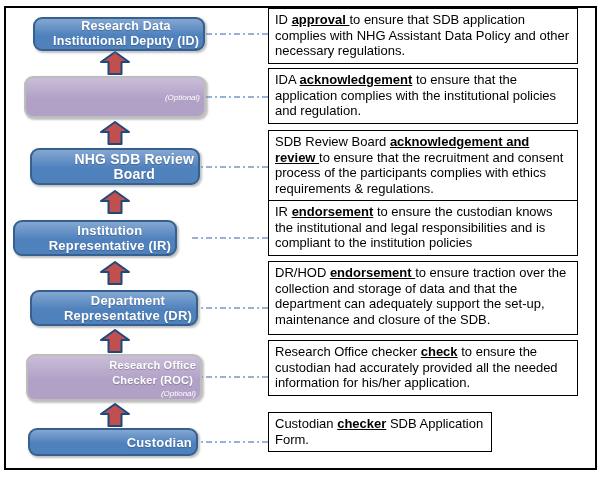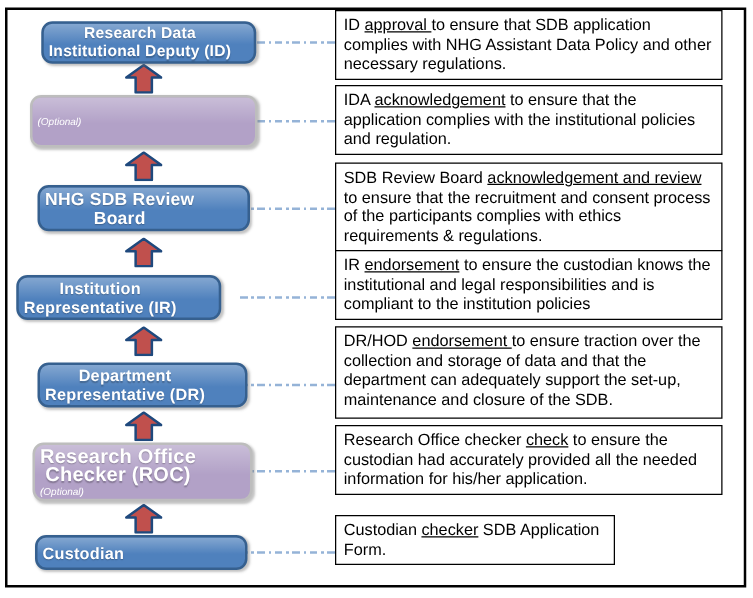--- a/index.html
+++ b/index.html
@@ -21,21 +21,21 @@
     border: 2px solid #000;
     background: #fff;
   }
 
   
   .stage {
     position: absolute;
     z-index: 2;
     display: flex;
     flex-direction: column;
-    align-items: flex-start;
+    align-items: flex-end;
     justify-content: center;
     border-radius: 9px;
     text-align: center;
     padding: 1px 4px;
     box-shadow: 1.5px 1.5px 2px rgba(120,120,120,.45);
   }
   .stage.blue {
     background-color: var(--stage-blue);
     background-image: linear-gradient(rgba(255,255,255,.30), rgba(255,255,255,0) 55%);
     border: 2px solid var(--stage-blue-border);
@@ -98,21 +98,21 @@
     left: 268px;
     width: 310px;
     background: #fff;
     border: 1px solid var(--note-border);
     color: #000;
     font-size: 13px;
     line-height: 15.5px;
     padding: 3px 6px 4px 6px;
   }
   .note .em {
-    font-weight: normal;
+    font-weight: bold;
     text-decoration: underline;
   }
 </style>
 </head>
 <body>
 
 <div id="canvas">
   <div class="frame"></div>
 
   <div class="connector" style="top:33px"></div>
@@ -141,21 +141,21 @@
     <span class="stage-label" style="font-size:13px">Institution
 Representative (IR)</span>
   </div>
 
   <div class="stage blue" style="left:30px;top:290px;width:168px;height:36px">
     <span class="stage-label" style="font-size:13px">Department
 Representative (DR)</span>
   </div>
 
   <div class="stage purple" style="left:26px;top:354px;width:176px;height:47px">
-    <span class="stage-label" style="font-size:16px">Research Office
+    <span class="stage-label" style="font-size:11px">Research Office
 Checker (ROC)</span>
     <span class="optional-tag">(Optional)</span>
   </div>
 
   <div class="stage blue" style="left:28px;top:428px;width:170px;height:28px">
     <span class="stage-label" style="font-size:13px">Custodian</span>
   </div>
 
   <svg class="up-arrow" style="left:100px;top:51px" viewBox="0 0 30 24">
       <polygon points="15,1 29,11 21.5,11 21.5,23 8.5,23 8.5,11 1,11"></polygon>

